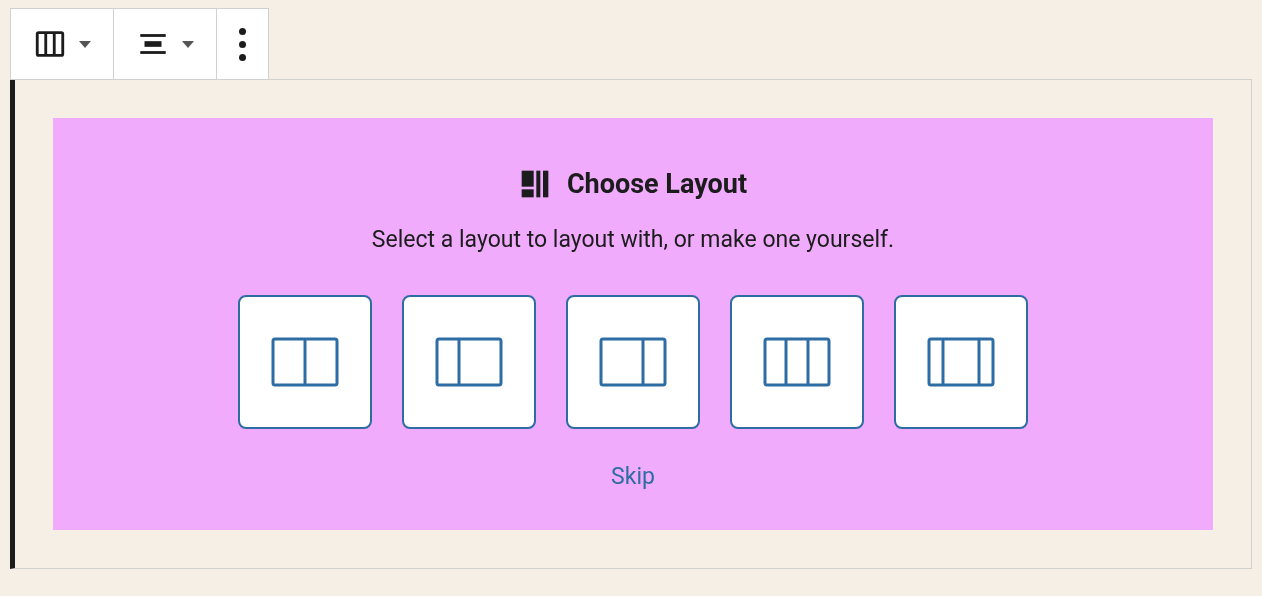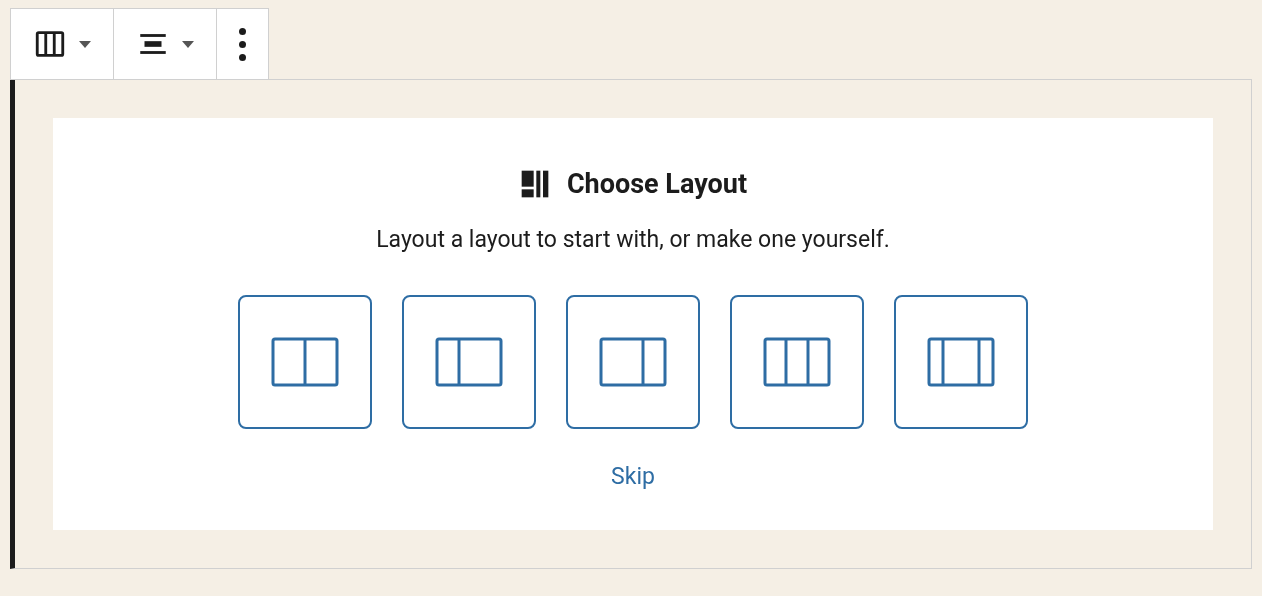--- a/index.html
+++ b/index.html
@@ -40,21 +40,21 @@
     }
     .block-wrap {
       border: 1px solid #d0d0d0;
       border-left: 5px solid #1c1c1c;
       margin-top: -1px;
       padding: 38px;
       position: relative;
       z-index: 1;
     }
     .placeholder {
-      background: #ffffff;
+      background: #f0abfc;
       padding: 50px 40px 40px;
       text-align: center;
     }
     .ph-header {
       display: flex;
       align-items: center;
       justify-content: center;
       gap: 16px;
       margin-bottom: 26px;
     }
@@ -137,21 +137,21 @@
   <div class="placeholder">
     <div class="ph-header">
       <svg viewBox="0 0 24 24" fill="#1c1c1c">
         <rect x="2" y="2" width="9" height="12"></rect>
         <rect x="2" y="16" width="9" height="6"></rect>
         <rect x="13" y="2" width="3" height="20"></rect>
         <rect x="18" y="2" width="4" height="20"></rect>
       </svg>
       <div class="ph-title">Choose Layout</div>
     </div>
-    <div class="ph-desc">Layout a layout to start with, or make one yourself.</div>
+    <div class="ph-desc">Select a layout to layout with, or make one yourself.</div>
 
     <div class="layout-options">
       <div class="layout-option">
         <svg viewBox="0 0 68 50" fill="none" stroke="#2e6da4" stroke-width="3">
           <rect x="2" y="2" width="64" height="46" rx="2"></rect>
           <line x1="34" y1="2" x2="34" y2="48"></line>
         </svg>
       </div>
       <div class="layout-option">
         <svg viewBox="0 0 68 50" fill="none" stroke="#2e6da4" stroke-width="3">

